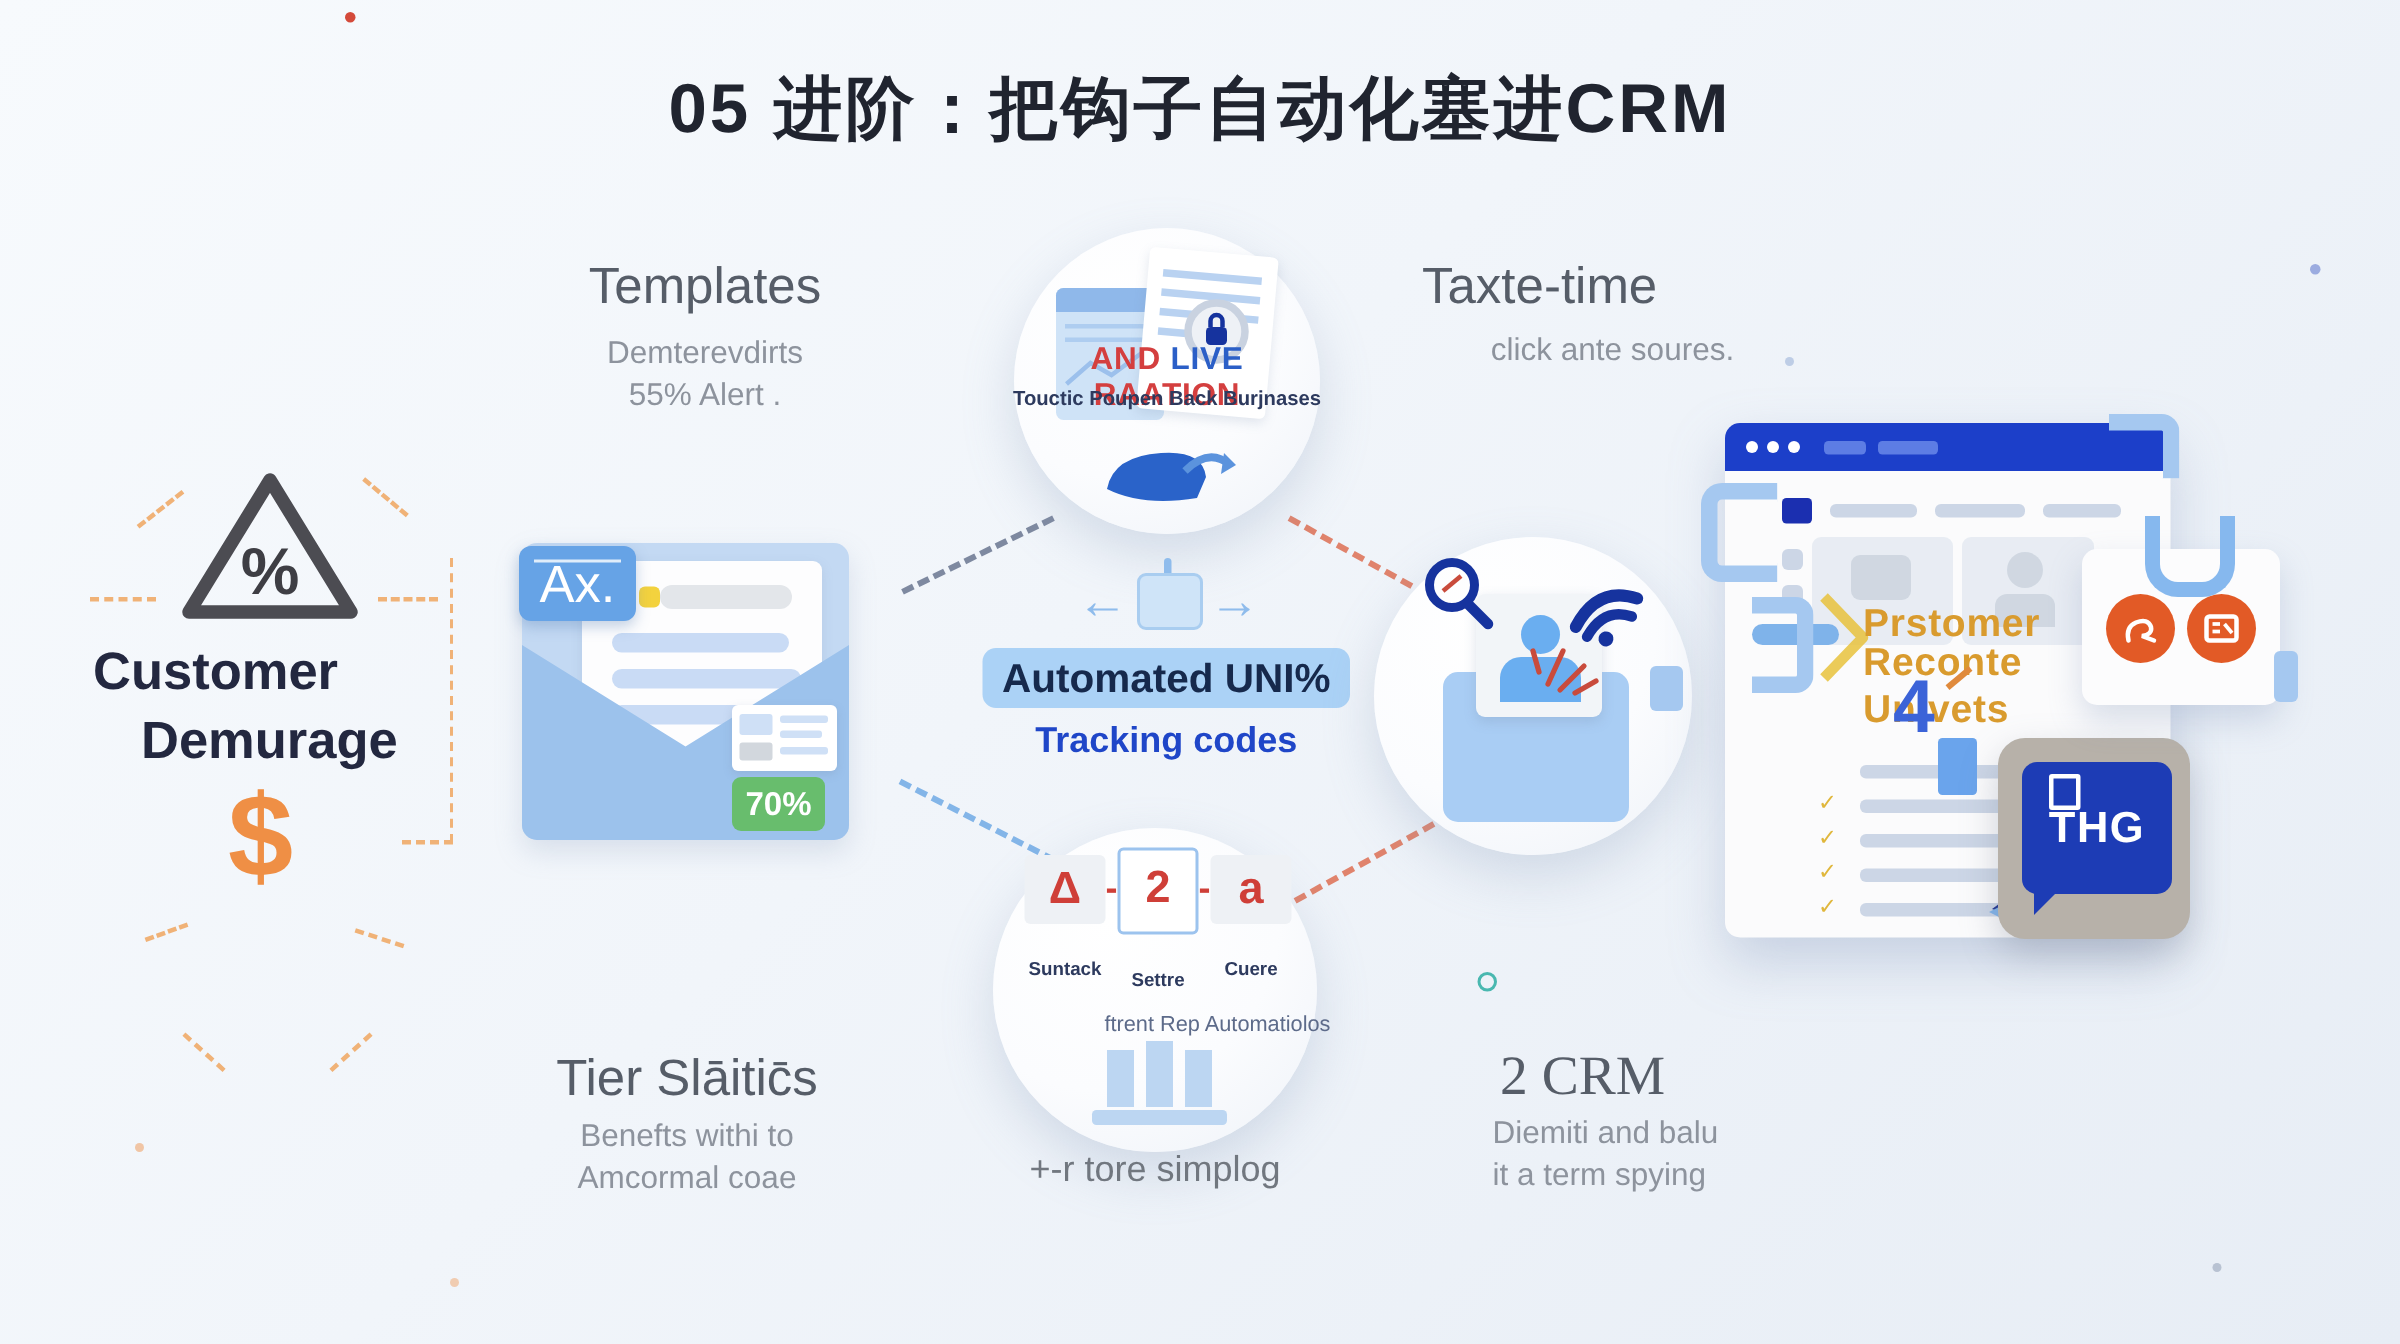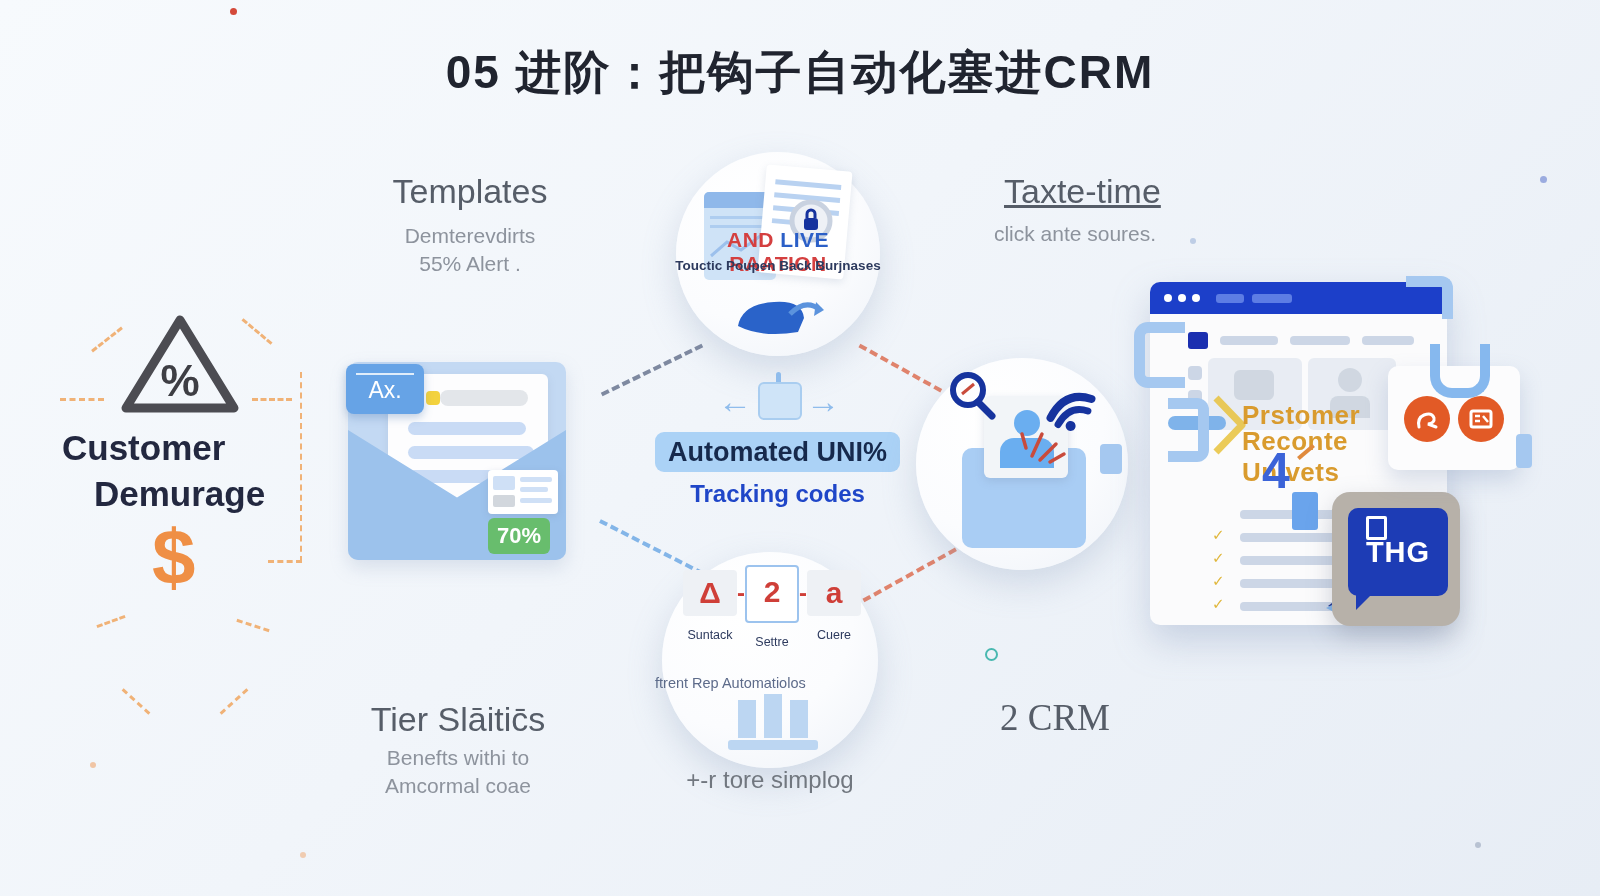--- a/index.html
+++ b/index.html
@@ -24,41 +24,41 @@
               box-shadow:0 14px 34px rgba(140,160,190,.30);}
   
   .env-back{left:348px;top:362px;width:218px;height:198px;background:#c3d9f3;border-radius:10px;box-shadow:0 8px 18px rgba(140,160,190,.25);}
   .env-doc{left:388px;top:374px;width:160px;height:150px;background:#fdfdfe;border-radius:6px;box-shadow:0 3px 8px rgba(120,140,170,.18);}
   .doc-pill{left:52px;top:16px;width:88px;height:16px;background:#e3e6ea;border-radius:8px;}
   .ydot{width:14px;height:14px;border-radius:4px;background:#f3d23e;position:absolute;top:17px;}
   .doc-bar{position:absolute;left:20px;height:13px;background:#c9dbf5;border-radius:7px;}
   .env-front{left:348px;top:430px;width:218px;height:130px;background:#9cc2ec;
              clip-path:polygon(0 0,50% 52%,100% 0,100% 100%,0 100%);border-radius:0 0 10px 10px;}
   .tab{left:346px;top:364px;width:78px;height:50px;background:#66a3e6;border-radius:8px;
-       color:#fff;font-size:23px;text-align:center;line-height:52px;box-shadow:0 4px 9px rgba(90,130,180,.35);}
+       color:#fff;font-size:35px;text-align:center;line-height:52px;box-shadow:0 4px 9px rgba(90,130,180,.35);}
   .tab-line{left:10px;top:9px;width:58px;height:2px;background:#ffffffcc;}
   .mini-card{left:488px;top:470px;width:70px;height:44px;background:#fff;border-radius:4px;box-shadow:0 2px 6px rgba(120,140,170,.25);}
   .mc-bar{position:absolute;background:#cfe0f6;border-radius:2px;height:5px;}
   .badge70{left:488px;top:518px;width:62px;height:36px;background:#68bd6d;border-radius:6px;color:#fff;
            font-size:22px;font-weight:700;text-align:center;line-height:36px;}
   
   .arrow-glyph{font-size:34px;font-weight:700;color:#8fbcec;}
   .sync-box{left:758px;top:382px;width:40px;height:34px;background:#cfe4f8;border-radius:6px;border:2px solid #a9cdf0;}
   .sync-stem{left:776px;top:372px;width:5px;height:46px;background:#8fbcec;border-radius:3px;}
   .pill{left:655px;top:432px;width:245px;height:40px;background:#abd2f6;border-radius:9px;
         color:#16294c;font-size:27px;font-weight:800;text-align:center;line-height:40px;}
   .tracking{left:655px;top:480px;width:245px;text-align:center;font-size:24px;font-weight:800;color:#1f46c8;}
   
   .stepbox{width:54px;text-align:center;}
   .stepcell{height:46px;background:#eef1f5;border-radius:4px;font-size:30px;font-weight:700;color:#cf3f38;line-height:46px;}
   .stepcell.hl{background:#ffffff;border:2px solid #9cc3ee;height:54px;line-height:50px;margin-top:-5px;}
-  .steplabel{font-size:12.5px;font-weight:400;color:#2d3a5e;margin-top:12px;}
+  .steplabel{font-size:12.5px;font-weight:700;color:#2d3a5e;margin-top:23px;}
   .stepdash{font-size:24px;color:#cf3f38;font-weight:700;line-height:46px;}
   .utm-main{left:655px;top:638px;width:232px;text-align:center;font-size:28px;font-weight:800;color:#2b5bc9;}
-  .utm-sub{left:655px;top:675px;width:232px;text-align:left;font-size:14.5px;color:#5d6b8a;}
+  .utm-sub{left:655px;top:675px;width:232px;text-align:right;font-size:14.5px;color:#5d6b8a;}
   .bank{left:728px;top:700px;width:90px;height:55px;}
   .bank i{position:absolute;background:#bcd6f2;}
   .caption{font-size:24px;font-weight:300;color:#71777f;}
   
   .env2-body{left:962px;top:448px;width:124px;height:100px;background:#a9cdf4;border-radius:10px;}
   .card2{left:984px;top:396px;width:84px;height:82px;background:#f2f5f8;border-radius:6px;box-shadow:0 3px 8px rgba(120,140,170,.25);}
   .avatar-head{left:30px;top:14px;width:26px;height:26px;border-radius:50%;background:#6aaef0;}
   .avatar-body{left:16px;top:42px;width:54px;height:30px;border-radius:14px 14px 0 0;background:#6aaef0;}
   
   .crm-win{left:1150px;top:282px;width:297px;height:343px;background:#fbfbfc;border-radius:10px;
@@ -118,21 +118,21 @@
     <div class="cust-line2">Demurage</div>
   </div>
   <div class="abs dollar">$</div>
 
   <div class="abs h-light" style="left:390px;top:172px;width:160px;text-align:center;">Templates</div>
   <div class="abs sub" style="left:360px;top:222px;width:220px;text-align:center;">
     <div>Demterevdirts</div>
     <div>55% Alert .</div>
   </div>
 
-  <div class="abs h-light" style="left:1004px;top:172px;text-decoration:underline;">Taxte-time</div>
+  <div class="abs h-light" style="left:948px;top:172px;">Taxte-time</div>
   <div class="abs sub" style="left:960px;top:220px;width:230px;text-align:center;">
     <div>click ante soures.</div>
   </div>
 
   <div class="abs env-back"></div>
   <div class="abs env-doc">
     <div class="abs doc-pill"></div>
     <span class="ydot" style="left:18px;"></span>
     <span class="ydot" style="left:38px;"></span>
     <div class="doc-bar" style="top:48px;width:118px;"></div>
@@ -225,20 +225,24 @@
   </div>
   <div class="abs caption" style="left:660px;top:766px;width:220px;text-align:center;">+-r tore simplog</div>
 
   <div class="abs h-light" style="left:358px;top:700px;width:200px;text-align:center;">Tier Slāitic̄s</div>
   <div class="abs sub" style="left:348px;top:744px;width:220px;text-align:center;">
     <div>Benefts withi to</div>
     <div>Amcormal coae</div>
   </div>
 
   <div class="abs h-light" style="left:1000px;top:696px;font-size:37px;font-family:Liberation Serif, serif;">2 CRM</div>
+  <div class="abs sub" style="left:995px;top:742px;width:190px;">
+    <div>Diemiti and balu</div>
+    <div>it a term spying</div>
+  </div>
 
   <div class="abs big-circle" style="left:916px;top:358px;width:212px;height:212px;"></div>
   <div class="abs env2-body"></div>
   <div class="abs card2">
     <div class="abs avatar-head"></div>
     <div class="abs avatar-body"></div>
   </div>
   <div class="abs" style="left:944px;top:368px;width:58px;height:58px;">
     <svg width="58" height="58">
         <circle cx="24" cy="22" r="15" fill="none" stroke="#16339e" stroke-width="6"></circle>

